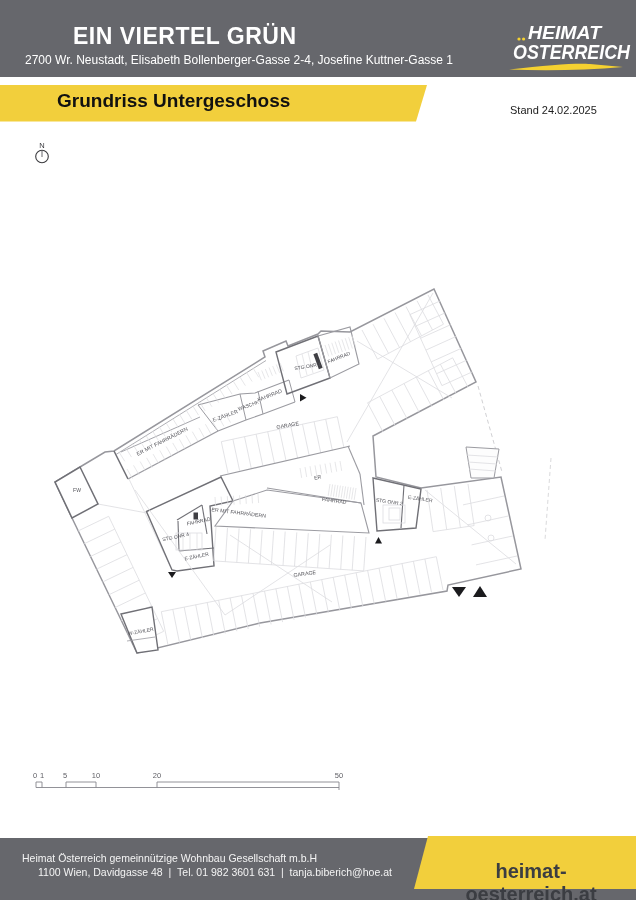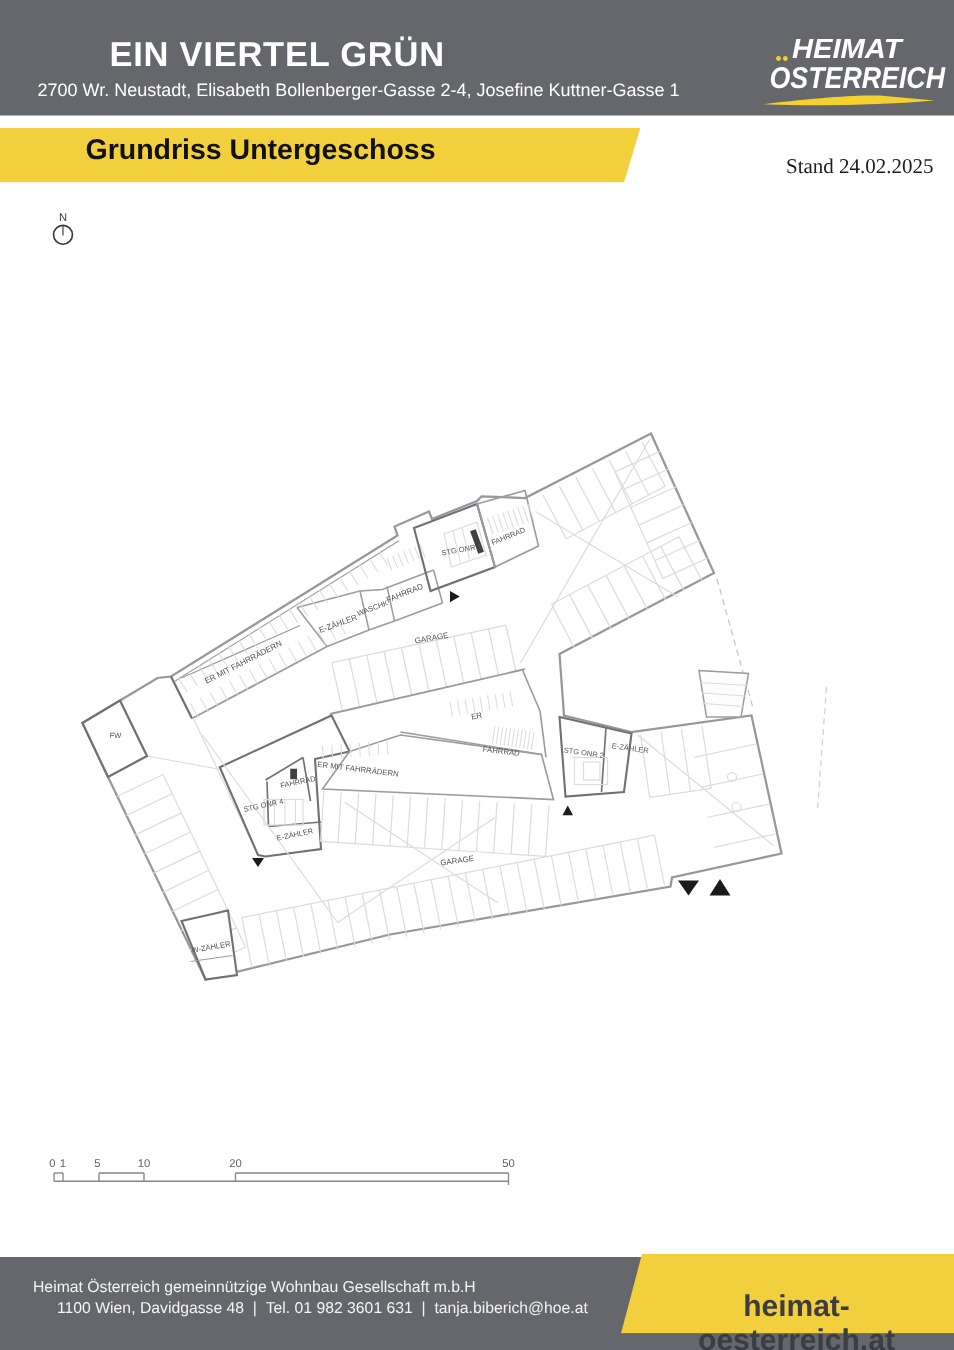--- a/index.html
+++ b/index.html
@@ -28,21 +28,21 @@
 
   <path d="M9,69.5 C50,64.5 78,63 90,64 L123,67 C85,70.3 45,70.8 9,69.5 Z" fill="#f5d130"></path>
 </svg>
 </div>
 
 <div class="abs" style="left:0;top:85px;width:427px;height:36.5px;background:#f2cf3c;
      clip-path:polygon(0 0,427px 0,416px 36.5px,0 36.5px);"></div>
 
 <div class="abs" style="left:25px;top:90px;color:#111111;font-size:19px;font-weight:bold;margin-left:32px;">Grundriss Untergeschoss</div>
 
-<div class="abs" style="left:524px;top:104px;color:#1c1c1c;font-size:14px;font-family:Liberation Serif, serif;">Stand 24.02.2025</div>
+<div class="abs" style="left:510px;top:104px;color:#1c1c1c;font-size:11px;">Stand 24.02.2025</div>
 
 <svg class="abs" style="left:0;top:0;" width="636" height="900" viewBox="0 0 636 900">
 
   <g>
     <text x="42" y="147.5" text-anchor="middle" font-size="7.5" fill="#3a3a3e" font-family="Liberation Sans, sans-serif">N</text>
     <circle cx="42" cy="156.5" r="6.3" fill="none" stroke="#3a3a3e" stroke-width="1.1"></circle>
     <line x1="42" y1="150.5" x2="42" y2="157" stroke="#55555a" stroke-width="0.9"></line>
   </g>
 
 <polygon points="434,289 476,382 373,436 376,477 421,488 501,477 521,569 448,585 447,591 260,623 137,653 72,518 55,482 80,467 105,452 114,451 265,357 263,351 286,341 288,346 318,334 321,331 350,332" fill="#ffffff" stroke="#97979d" stroke-width="1.5"></polygon>

